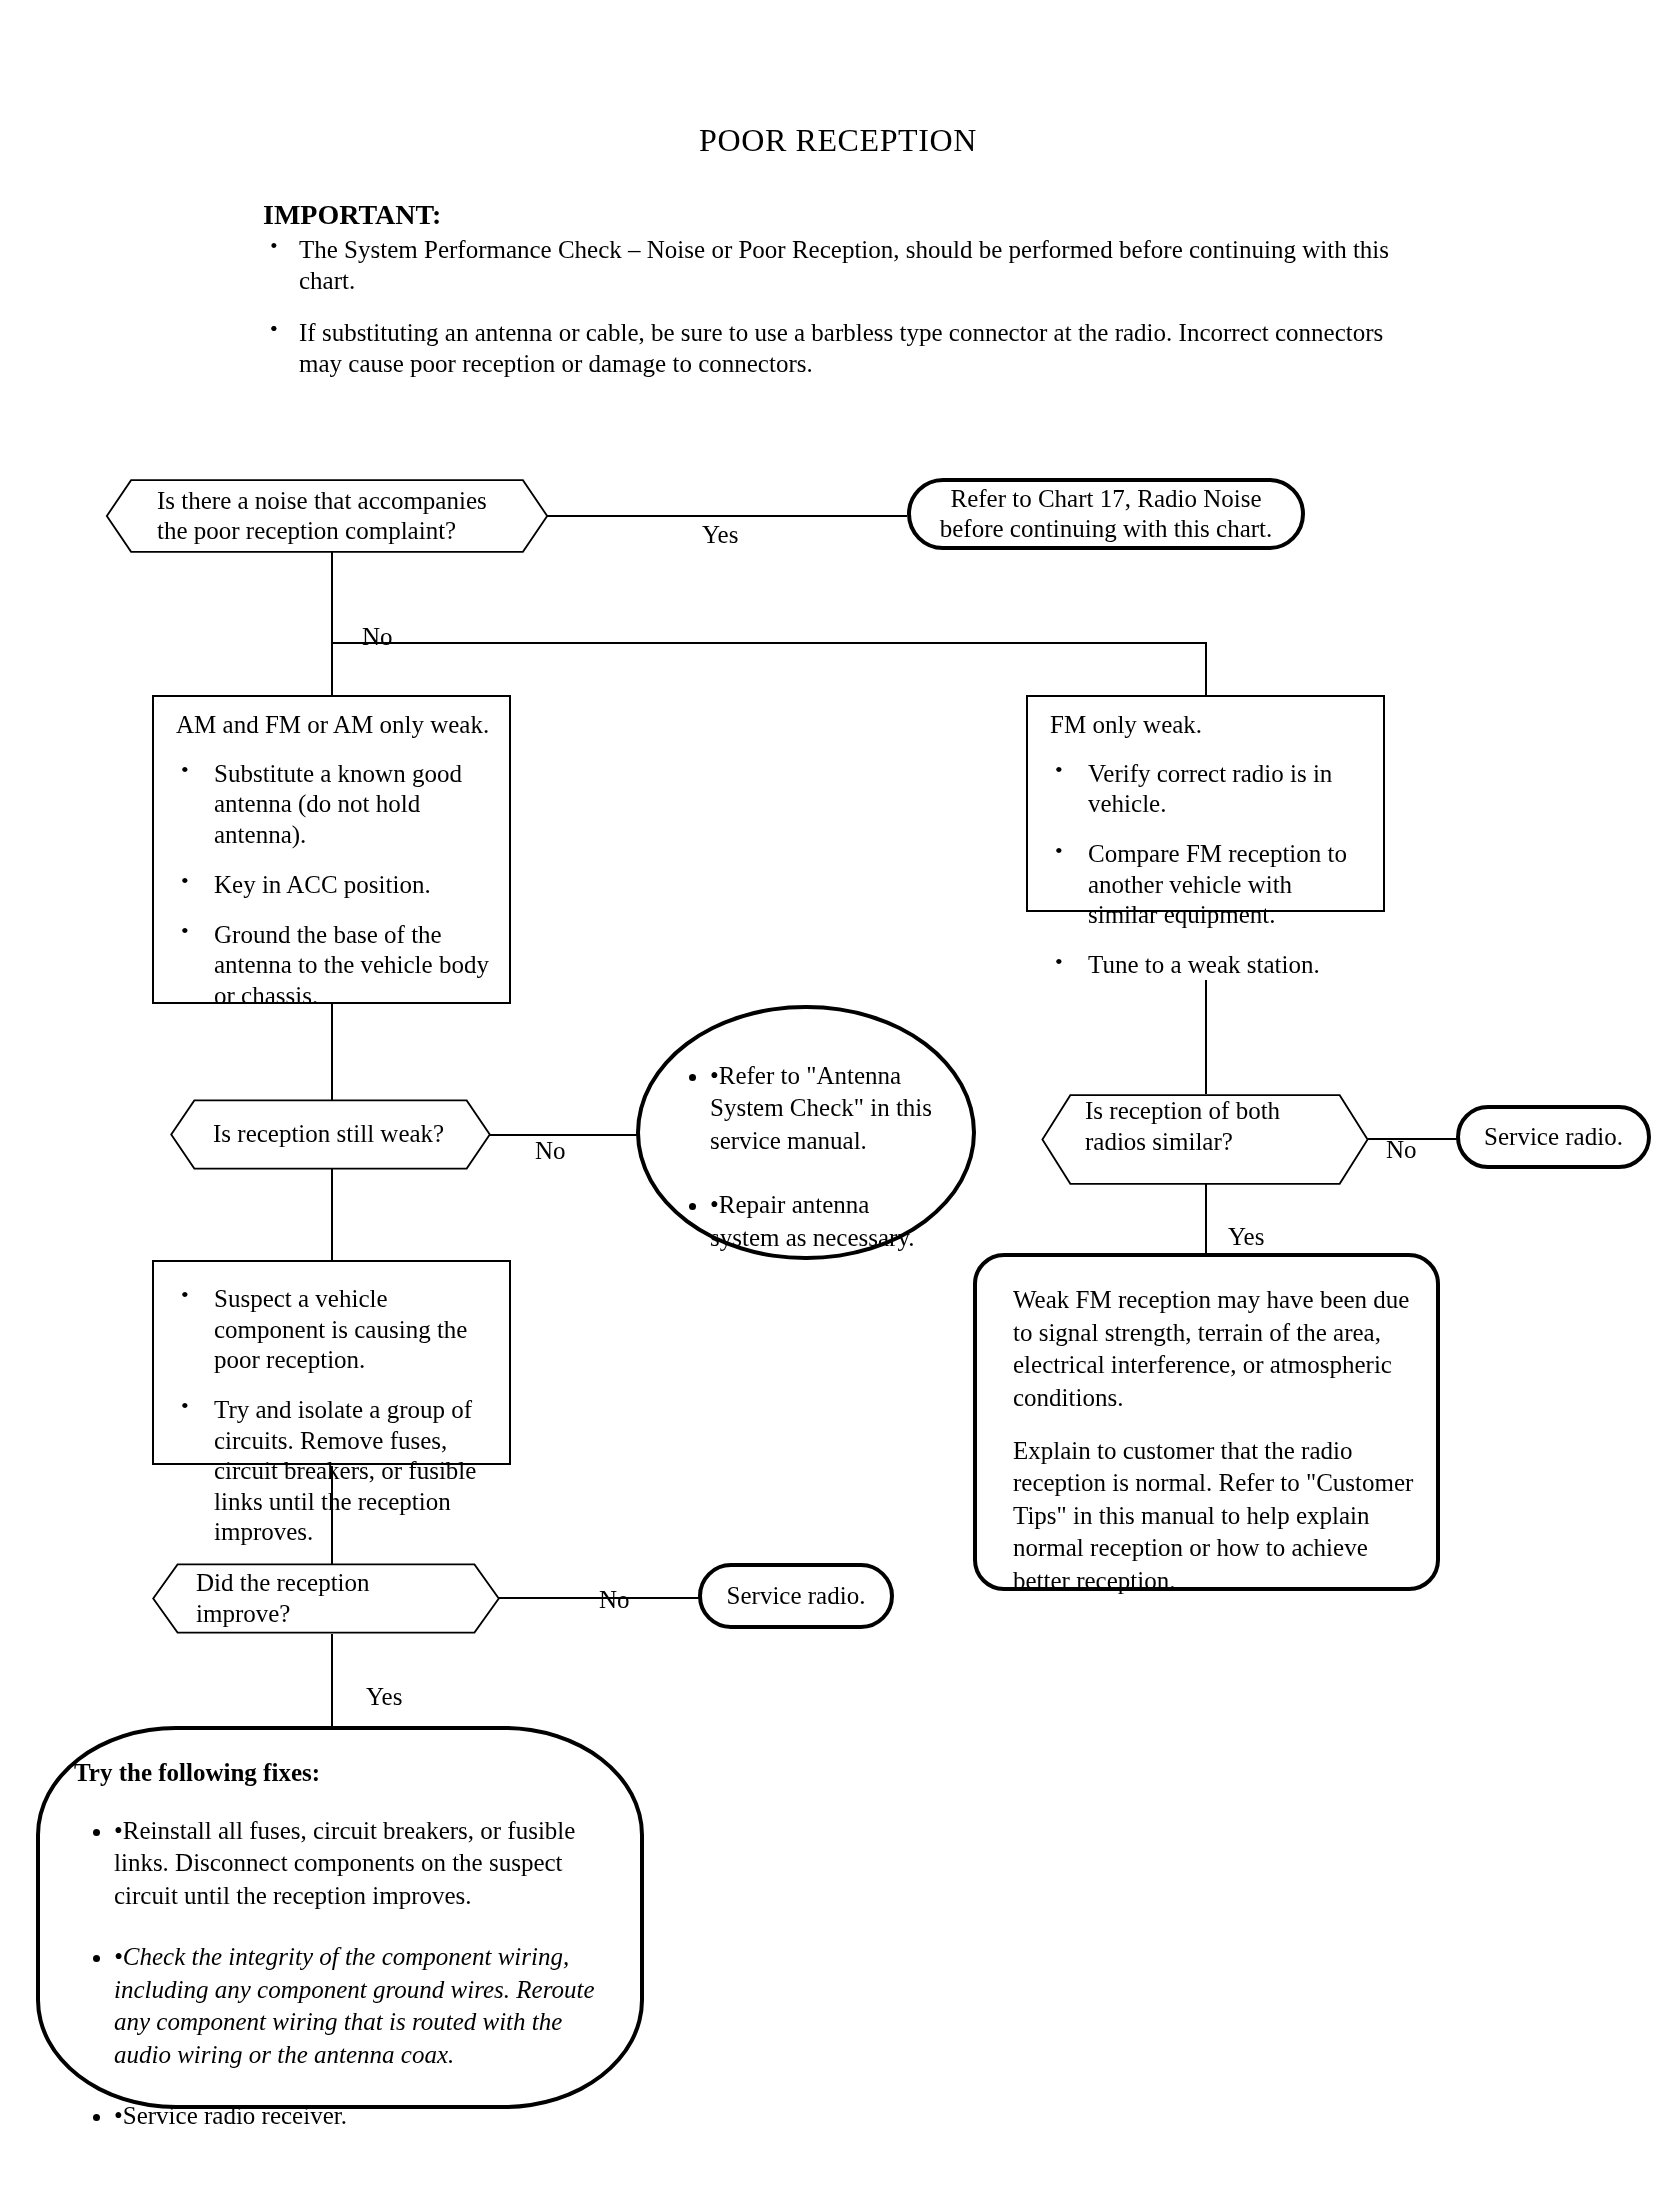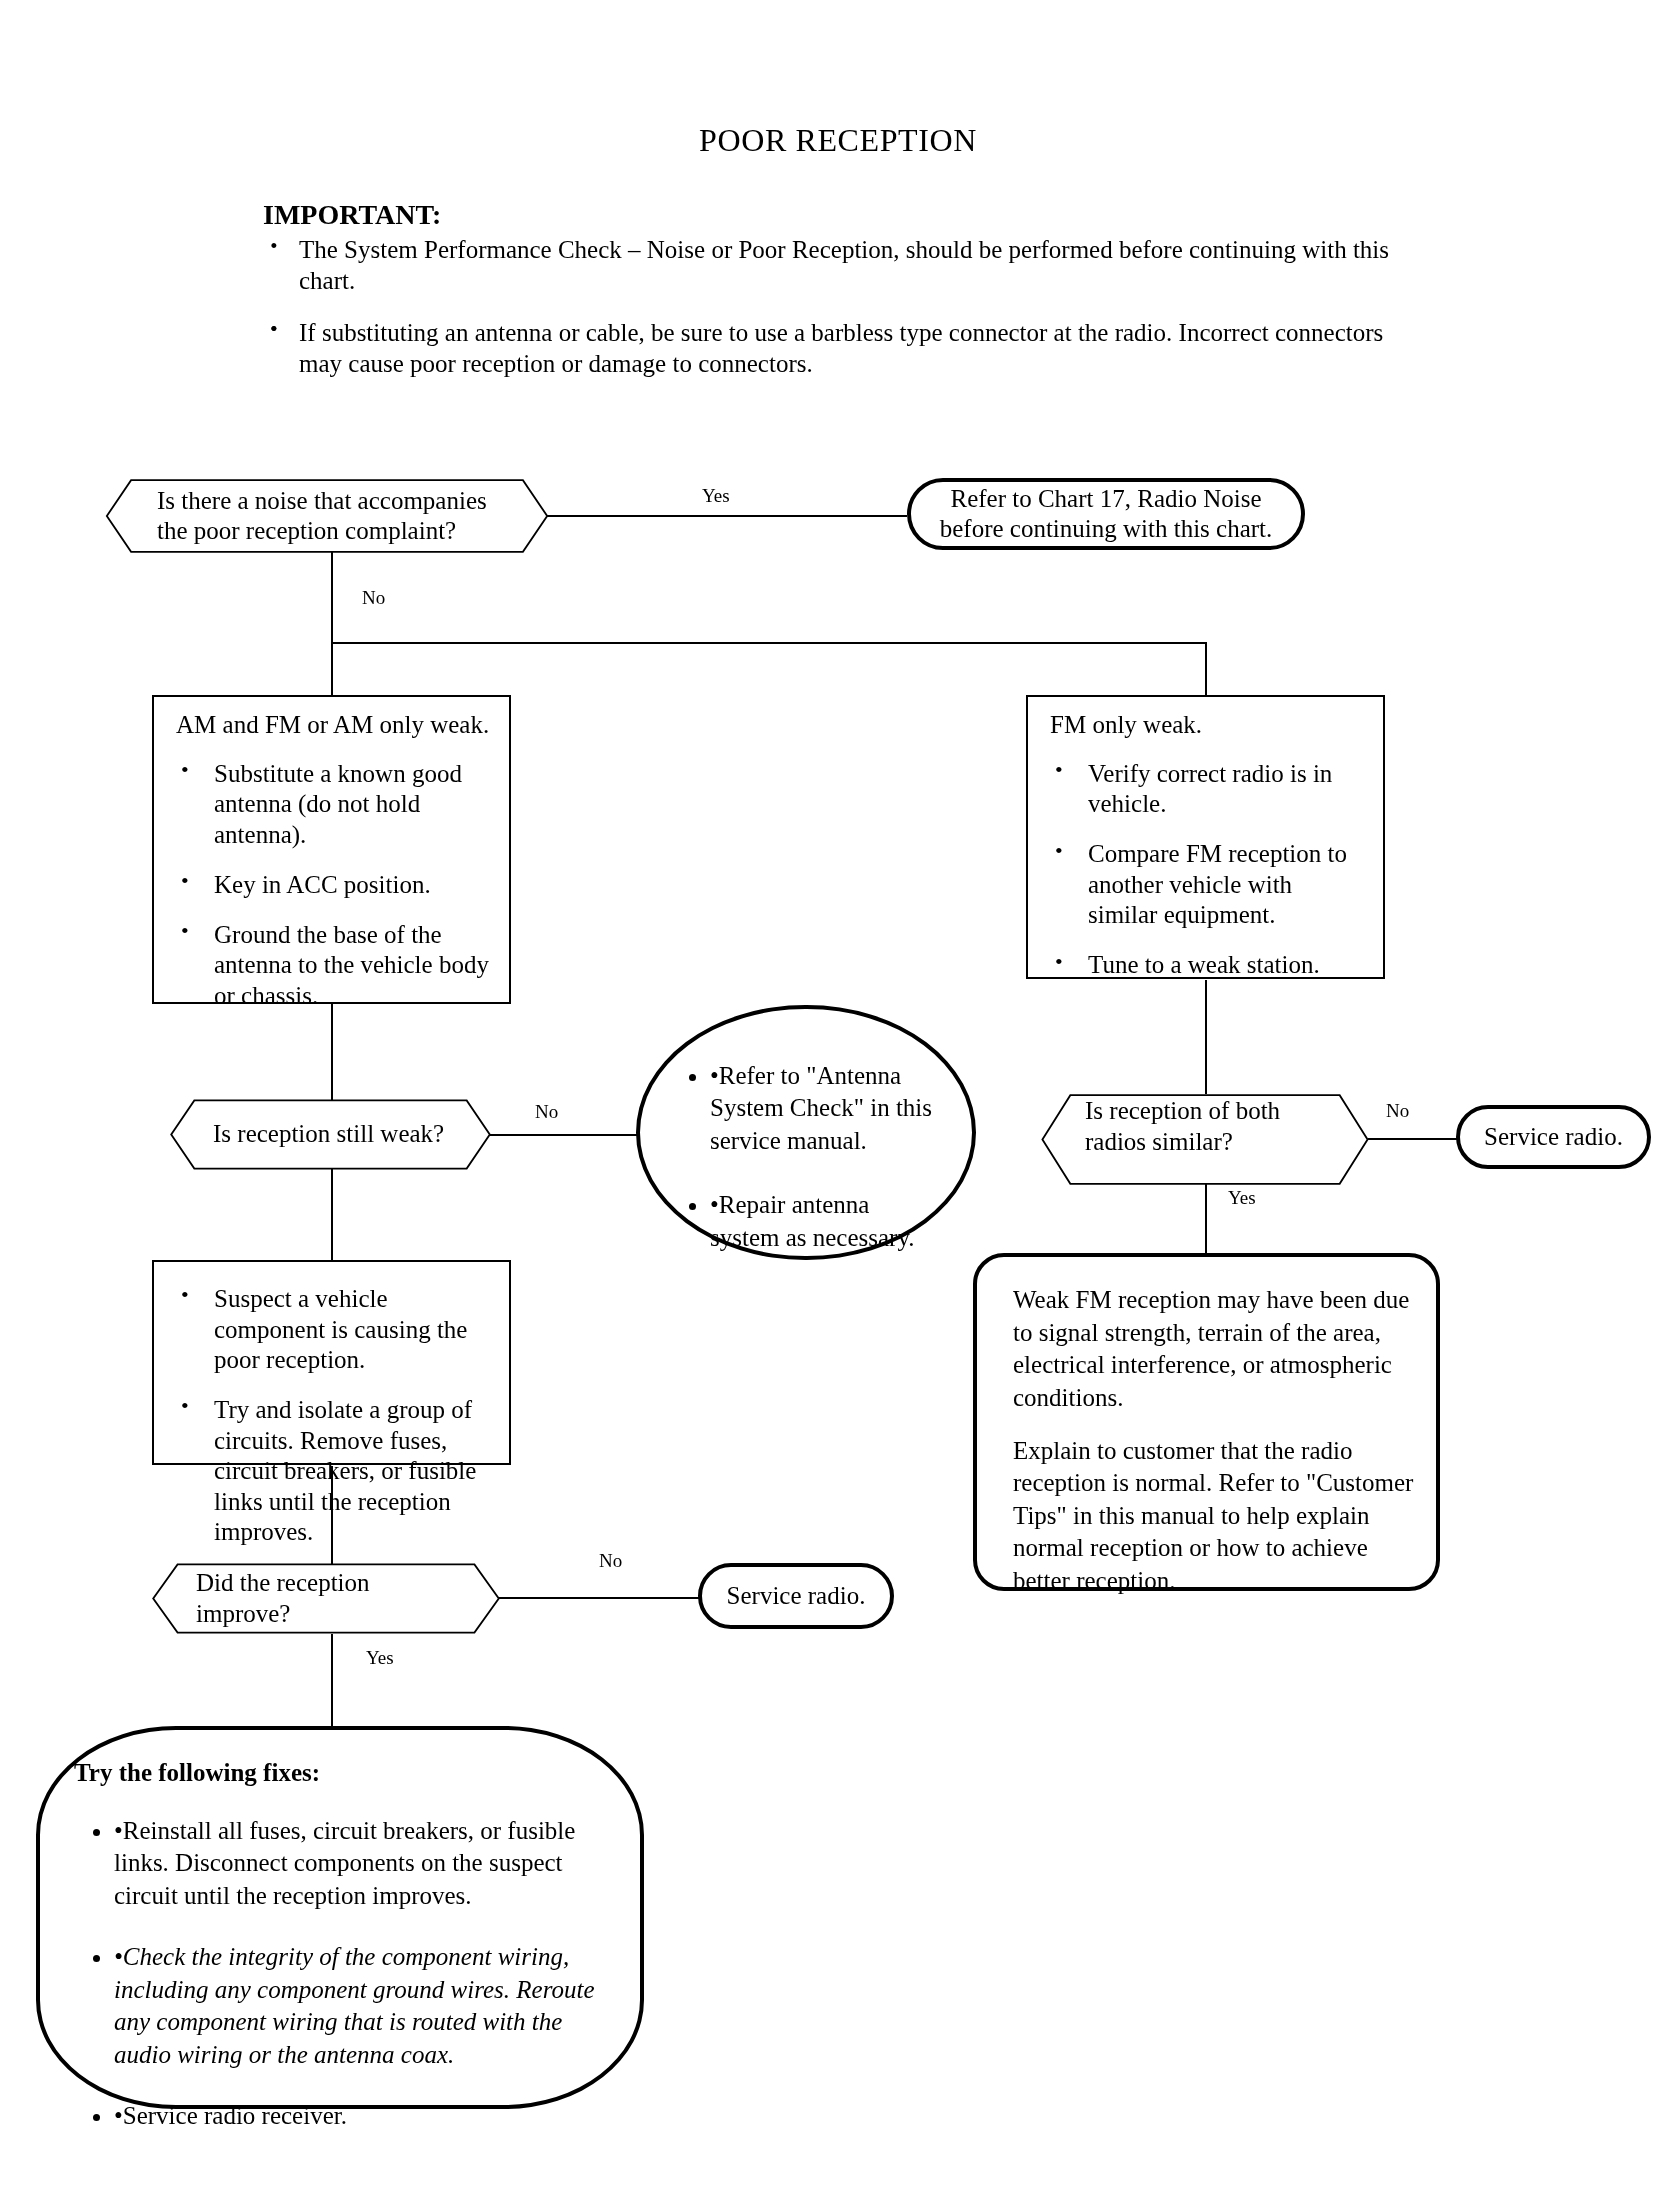--- a/index.html
+++ b/index.html
@@ -116,21 +116,22 @@
     padding:18px 24px;
   }
   .round-blob .para{margin:0 0 20.7px 0;}
   .round-blob .para:last-child{margin-bottom:0;}
   .round-blob .hdr{font-weight:bold;margin:0 0 20.7px 0;}
   
   .vline{position:absolute;background:#000;width:1.8px;}
   .hline{position:absolute;background:#000;height:1.8px;}
   .lbl{
     position:absolute;
-    font-size:19px;
+    font-size:25px;
+    margin-top:36px;
   }
 </style>
 </head>
 <body>
 
 <div id="page">
 
   <div class="title-sub">POOR RECEPTION</div>
 
   <div class="important">
@@ -170,21 +171,21 @@
 
   <div class="box" style="left:152px;top:695px;width:359px;height:309px;">
     <p class="lead">AM and FM or AM only weak.</p>
     <ul>
       <li><span class="bullet">•</span><span>Substitute a known good antenna (do not hold antenna).</span></li>
       <li><span class="bullet">•</span><span>Key in ACC position.</span></li>
       <li><span class="bullet">•</span><span>Ground the base of the antenna to the vehicle body or chassis.</span></li>
     </ul>
   </div>
 
-  <div class="box" style="left:1026px;top:695px;width:359px;height:284px;">
+  <div class="box" style="left:1026px;top:695px;width:359px;height:217px;">
     <p class="lead">FM only weak.</p>
     <ul>
       <li><span class="bullet">•</span><span>Verify correct radio is in vehicle.</span></li>
       <li><span class="bullet">•</span><span>Compare FM reception to another vehicle with similar equipment.</span></li>
       <li><span class="bullet">•</span><span>Tune to a weak station.</span></li>
     </ul>
   </div>
 
   <div class="vline" style="left:331px;top:1004px;height:96px;"></div>
   <div class="vline" style="left:1205px;top:980px;height:114px;"></div>

